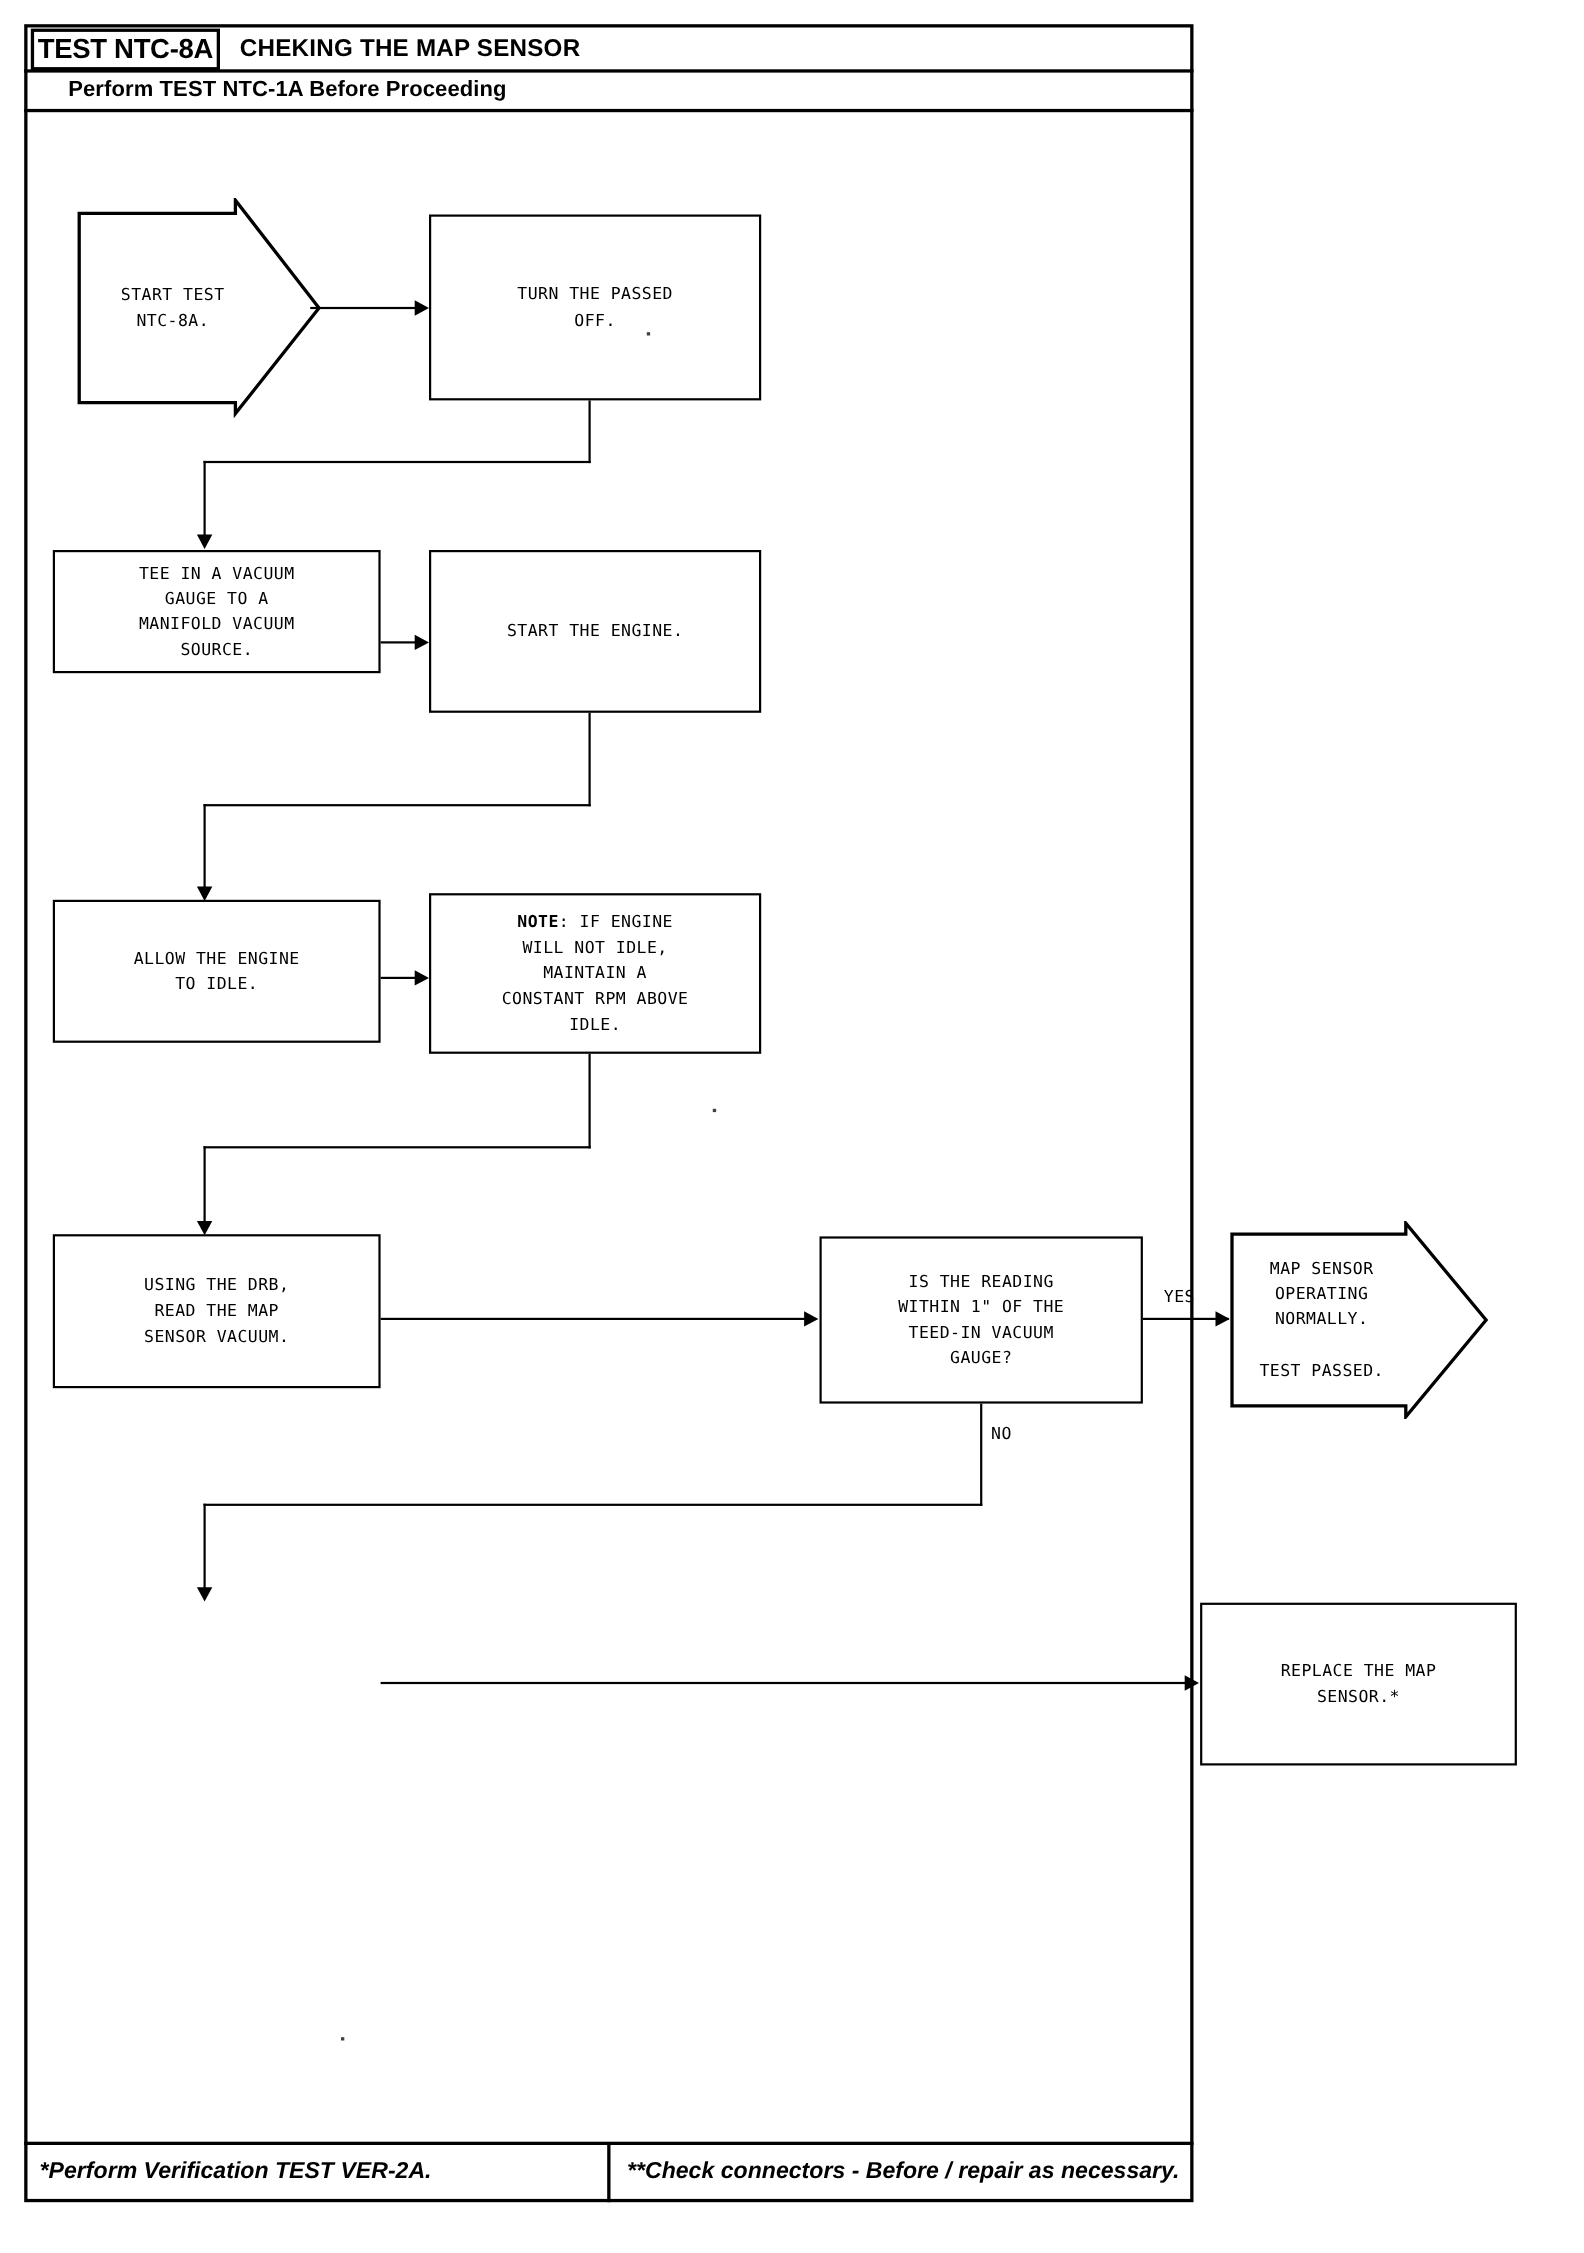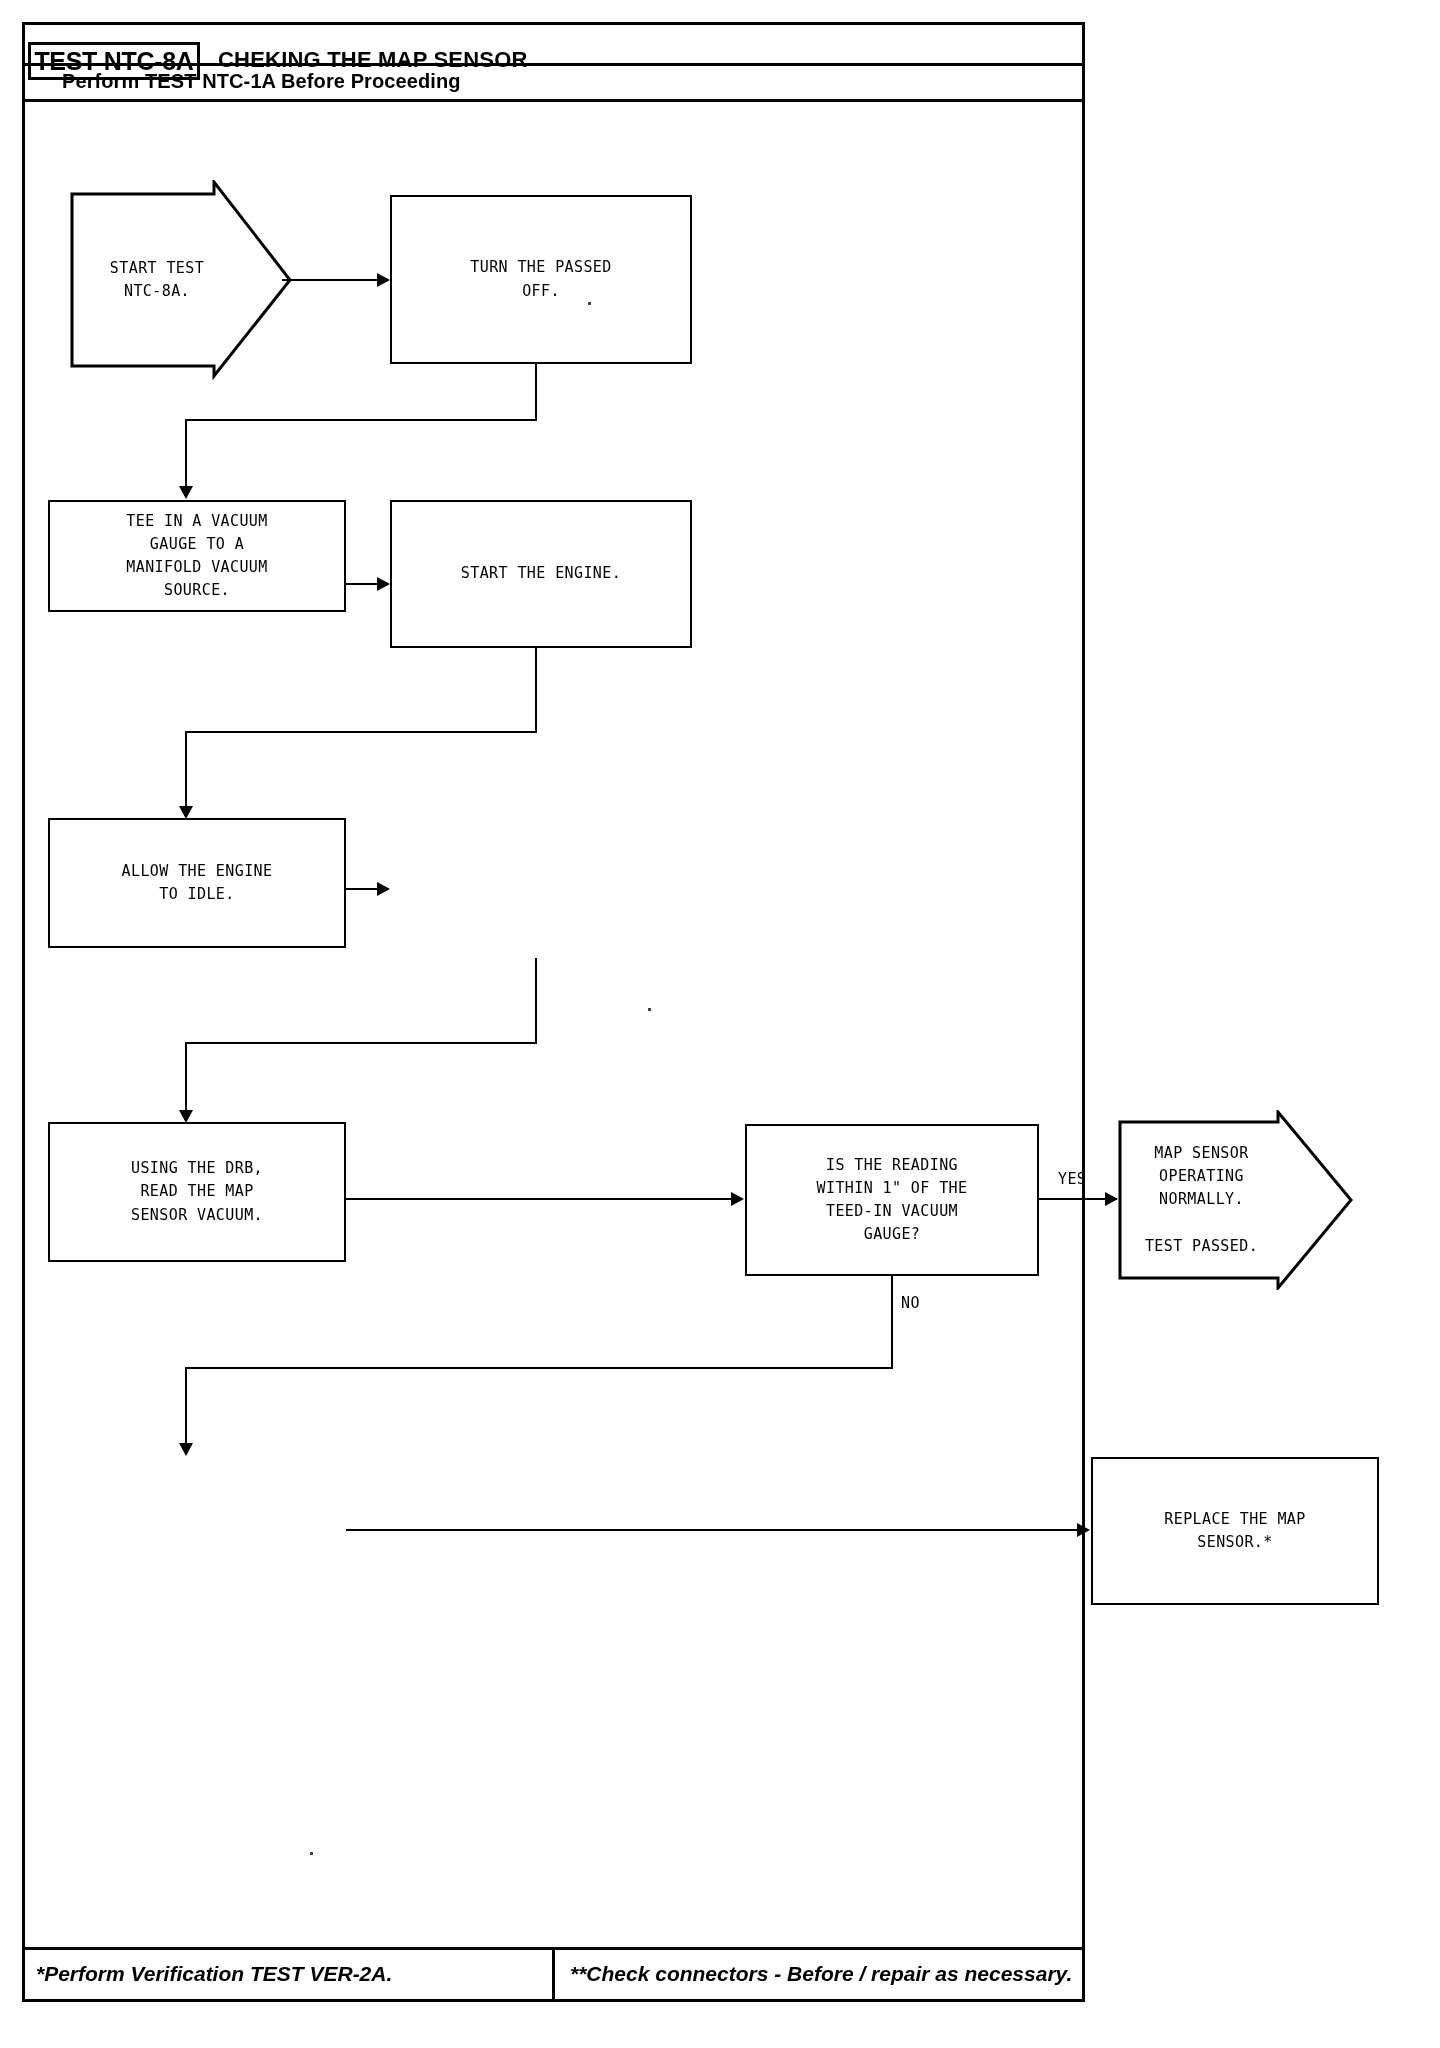--- a/index.html
+++ b/index.html
@@ -38,21 +38,21 @@
     position: absolute;
     left: 22px;
     top: 22px;
     width: 1063px;
     height: 80px;
     box-sizing: border-box;
     border-bottom: 3px solid #000;
   }
   .header-row1 {
     position: absolute;
-    left: 0; top: 16px;
+    left: 0; top: 0;
     width: 100%;
     height: 45px;
   }
   .test-code-box {
     position: absolute;
     left: 6px;
     top: 4px;
     width: 172px;
     height: 38px;
     border: 3px solid #000;
@@ -269,20 +269,27 @@
   <div class="arrowhead down" style="left:179px; top:806px;"></div>
 
   <div class="node" style="left:48px; top:818px; width:298px; height:130px;">
     <div class="txt">ALLOW THE ENGINE
 TO IDLE.</div>
   </div>
 
   <div class="ln lh" style="left:346px; top:888px; width:33px;"></div>
   <div class="arrowhead" style="left:377px; top:882px;"></div>
 
+  <div class="node" style="left:390px; top:812px; width:302px; height:146px;">
+    <div class="txt"><b>NOTE</b><span>: IF ENGINE
+WILL NOT IDLE,
+MAINTAIN A
+CONSTANT RPM ABOVE
+IDLE.</span></div>
+  </div>
   <div class="speck" style="left:648px; top:1008px;"></div>
 
   <div class="ln lv" style="left:535px; top:958px; height:86px;"></div>
   <div class="ln lh" style="left:185px; top:1042px; width:352px;"></div>
   <div class="ln lv" style="left:185px; top:1042px; height:78px;"></div>
   <div class="arrowhead down" style="left:179px; top:1110px;"></div>
 
   <div class="node" style="left:48px; top:1122px; width:298px; height:140px;">
     <div class="txt">USING THE DRB,
 READ THE MAP

